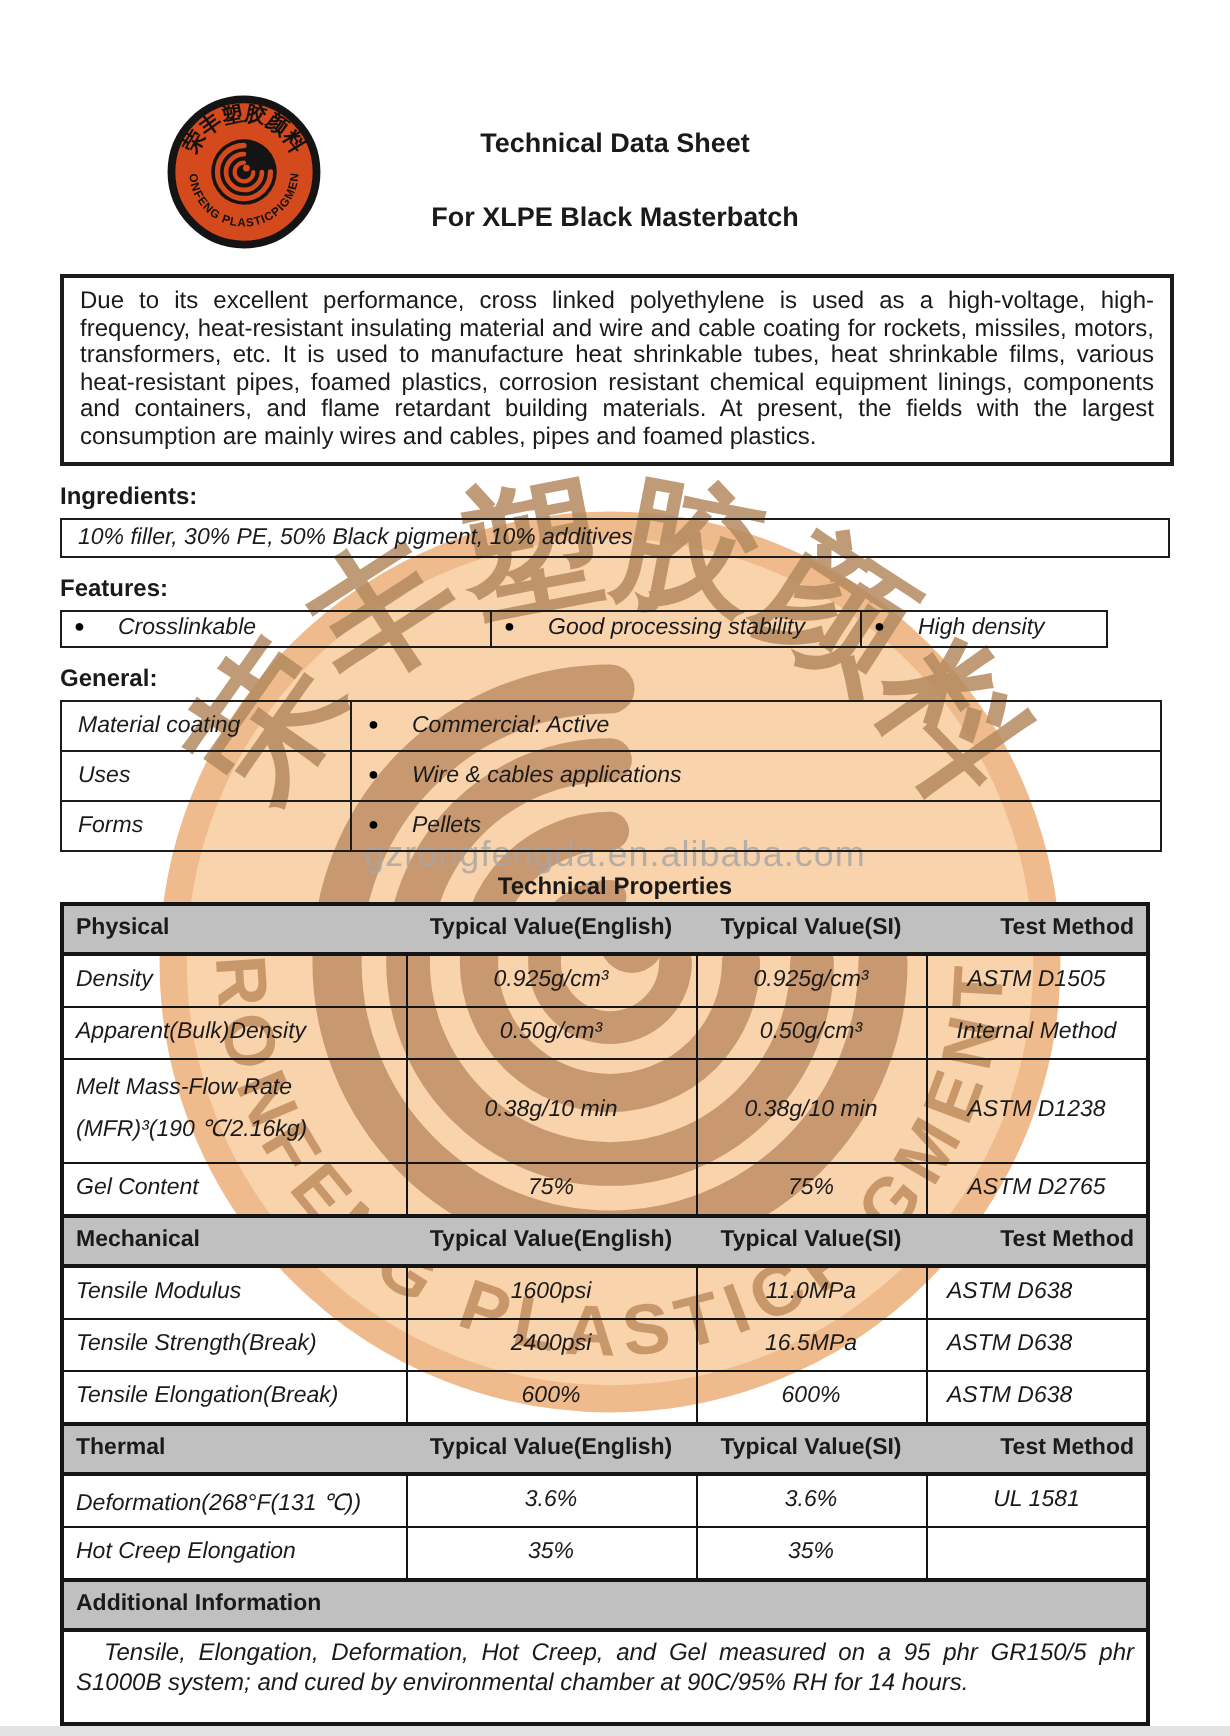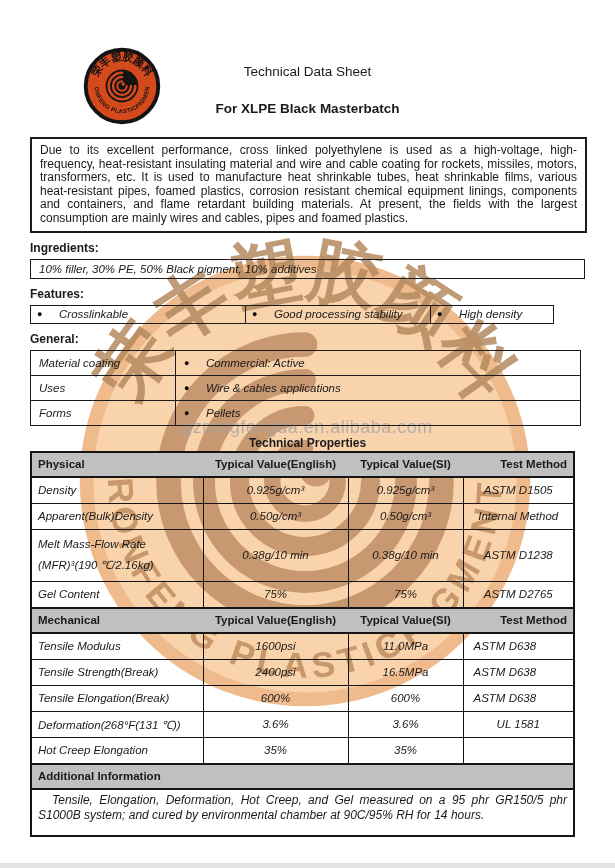--- a/index.html
+++ b/index.html
@@ -8,21 +8,21 @@
 
   
   .wm-logo{position:absolute;left:32px;top:208px;width:546px;height:546px;z-index:0;pointer-events:none;}
   .wm-url{position:absolute;left:0;top:417px;width:100%;text-align:center;z-index:1;
           font-size:18px;color:#a6a6a6;opacity:.8;letter-spacing:.5px;pointer-events:none;}
   .doc{position:relative;z-index:2;}
 
   
   .hdr{position:relative;height:137px;}
   .logo{position:absolute;left:83px;top:47px;width:78px;height:78px;}
-  .title{padding-top:64px;text-align:center;font-weight:normal;font-size:13.5px;}
+  .title{padding-top:64px;text-align:center;font-weight:bold;font-size:13.5px;}
   .subtitle{margin-top:22px;text-align:center;font-weight:bold;font-size:13.5px;}
 
   
   .margins{padding:0 30px;}
   .introbox{border:2px solid #1c1c1c;width:537px;padding:5px 8px;
             font-size:12px;line-height:13.6px;text-align:justify;}
   .seclabel{font-weight:bold;font-size:12px;margin-top:8px;margin-bottom:4px;}
   .ingbox{border:1.5px solid #1c1c1c;width:537px;padding:2px 8px;font-style:italic;font-size:11.5px;line-height:14px;}
 
   table{border-collapse:collapse;table-layout:fixed;}
@@ -217,20 +217,26 @@
           <td class="val">16.5MPa</td>
           <td class="ml">ASTM D638</td>
         </tr>
         <tr class="drow">
           <td class="prop">Tensile Elongation(Break)</td>
           <td class="val">600%</td>
           <td class="val">600%</td>
           <td class="ml">ASTM D638</td>
         </tr>
 
+        <tr class="ghead">
+          <td class="gh-name">Thermal</td>
+          <td class="gh-c">Typical Value(English)</td>
+          <td class="gh-c">Typical Value(SI)</td>
+          <td class="gh-r">Test Method</td>
+        </tr>
         <tr class="drow">
           <td class="prop">Deformation(268°F(131 ℃))</td>
           <td class="val">3.6%</td>
           <td class="val">3.6%</td>
           <td class="mc">UL 1581</td>
         </tr>
         <tr class="drow">
           <td class="prop">Hot Creep Elongation</td>
           <td class="val">35%</td>
           <td class="val">35%</td>

